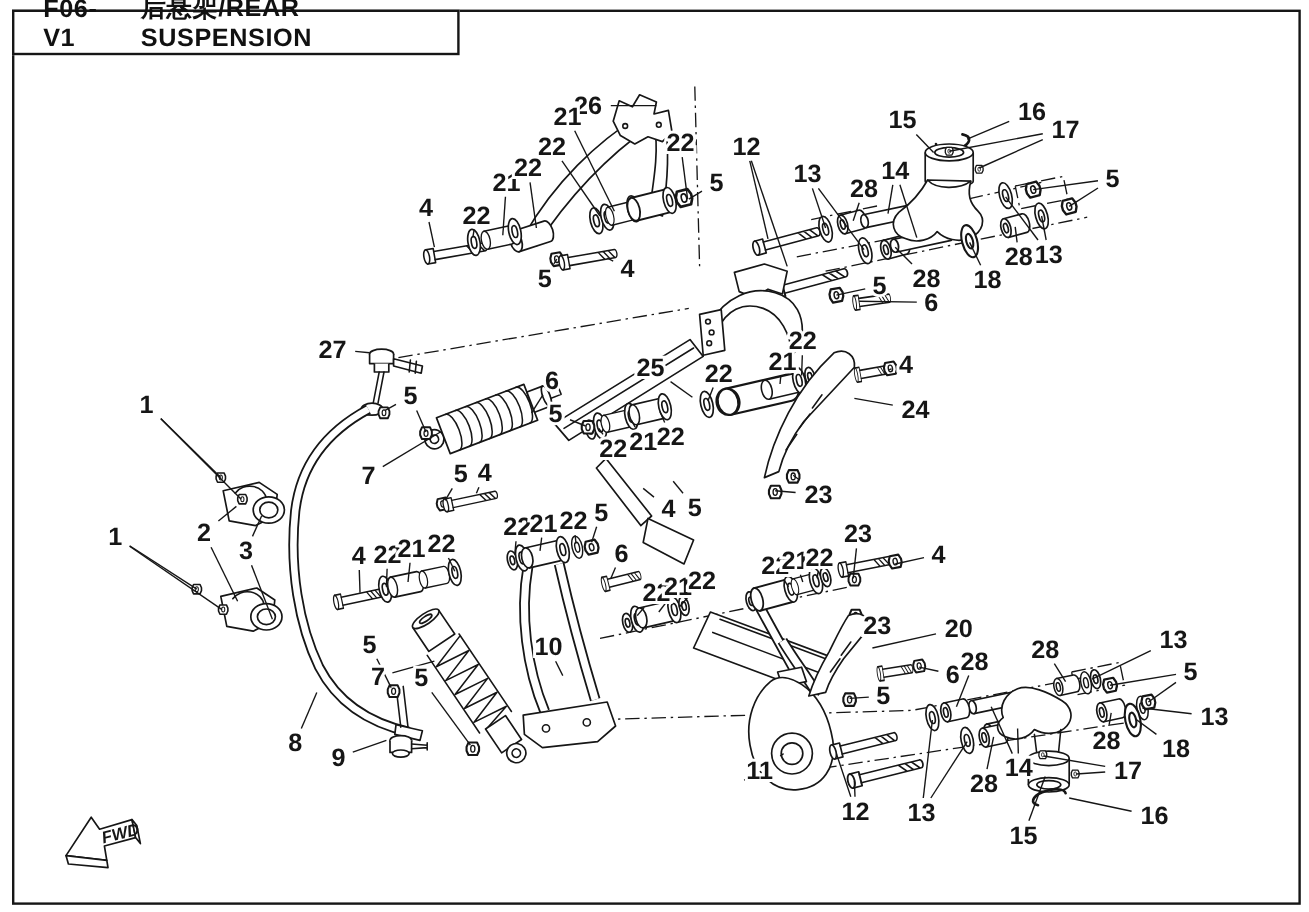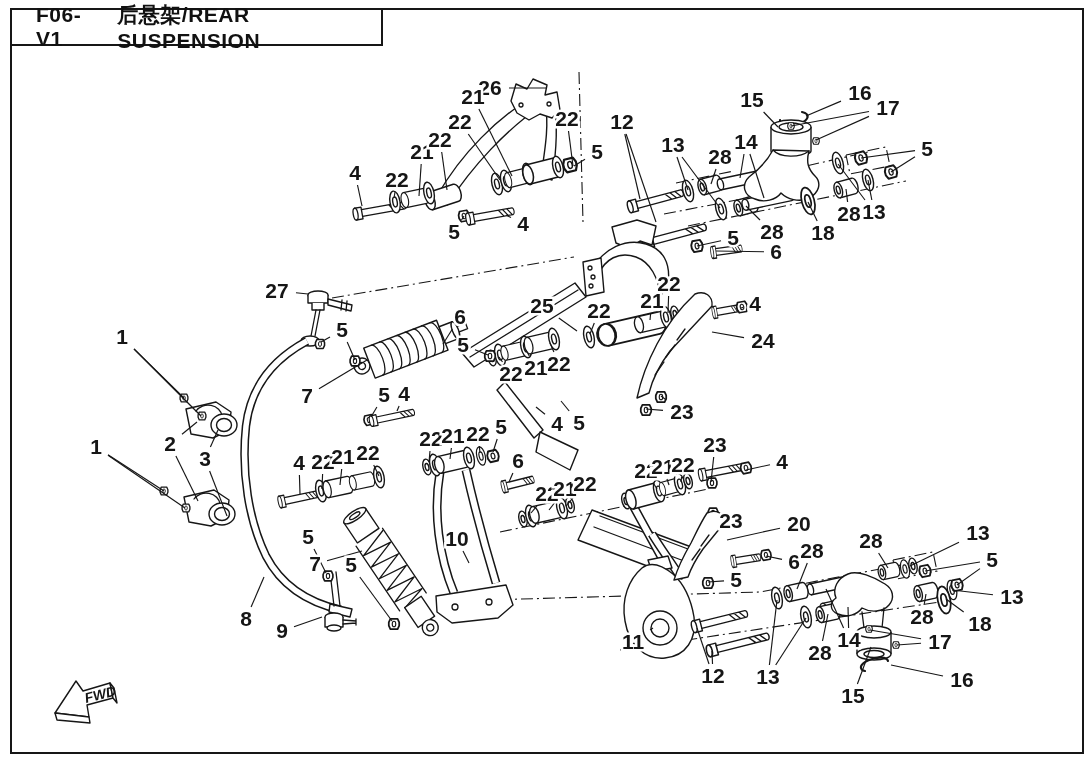--- a/index.html
+++ b/index.html
@@ -1,20 +1,20 @@
 <!DOCTYPE html>
 <html><head>
 <meta charset="utf-8">
 <style>
   html,body{margin:0;padding:0;background:#fff;}
   .page{position:relative;width:1091px;height:760px;background:#fff;overflow:hidden;
         font-family:"Liberation Sans",sans-serif;}
   .border{position:absolute;left:10px;top:8px;width:1070px;height:742px;border:2px solid #161616;}
   .titlebox{position:absolute;left:10px;top:8px;width:373px;height:38px;border:2px solid #161616;
-            background:#fff;display:flex;align-items:center;box-sizing:border-box;}
+            background:#fff;display:flex;align-items:flex-end;box-sizing:border-box;}
   .titlebox .code{font-weight:bold;font-size:21px;color:#111;margin-left:24px;letter-spacing:.5px;}
   .titlebox .name{font-weight:bold;font-size:21px;color:#111;margin-left:14px;letter-spacing:.5px;}
   svg{position:absolute;left:0;top:0;}
   .p{fill:#fff;stroke:#161616;stroke-width:1.4;stroke-linejoin:round;}
   .ln{fill:none;stroke:#161616;stroke-width:1.3;stroke-linejoin:round;stroke-linecap:round;}
   .sw2{stroke-width:2.2;}
   .tubeA{fill:none;stroke:#161616;stroke-width:8.5;}
   .tubeB{fill:none;stroke:#fff;stroke-width:5.5;}
   .legA{fill:none;stroke:#161616;stroke-width:9;}
   .legB{fill:none;stroke:#fff;stroke-width:6;}

